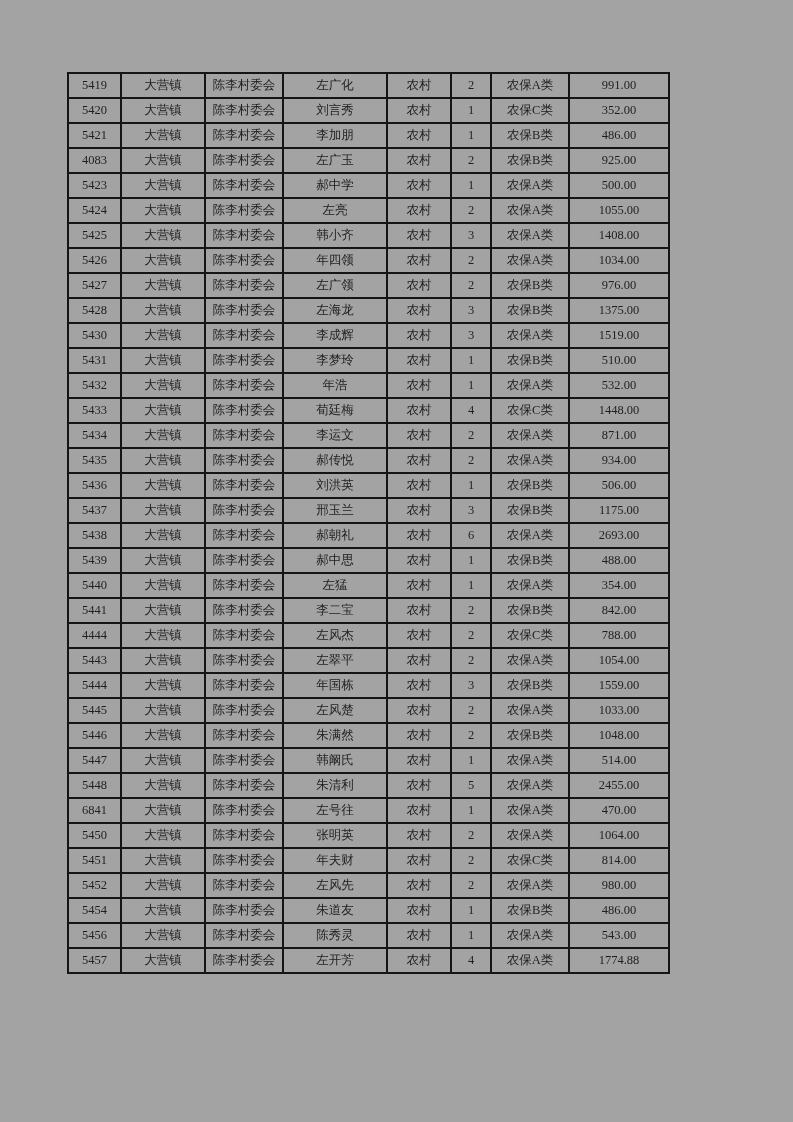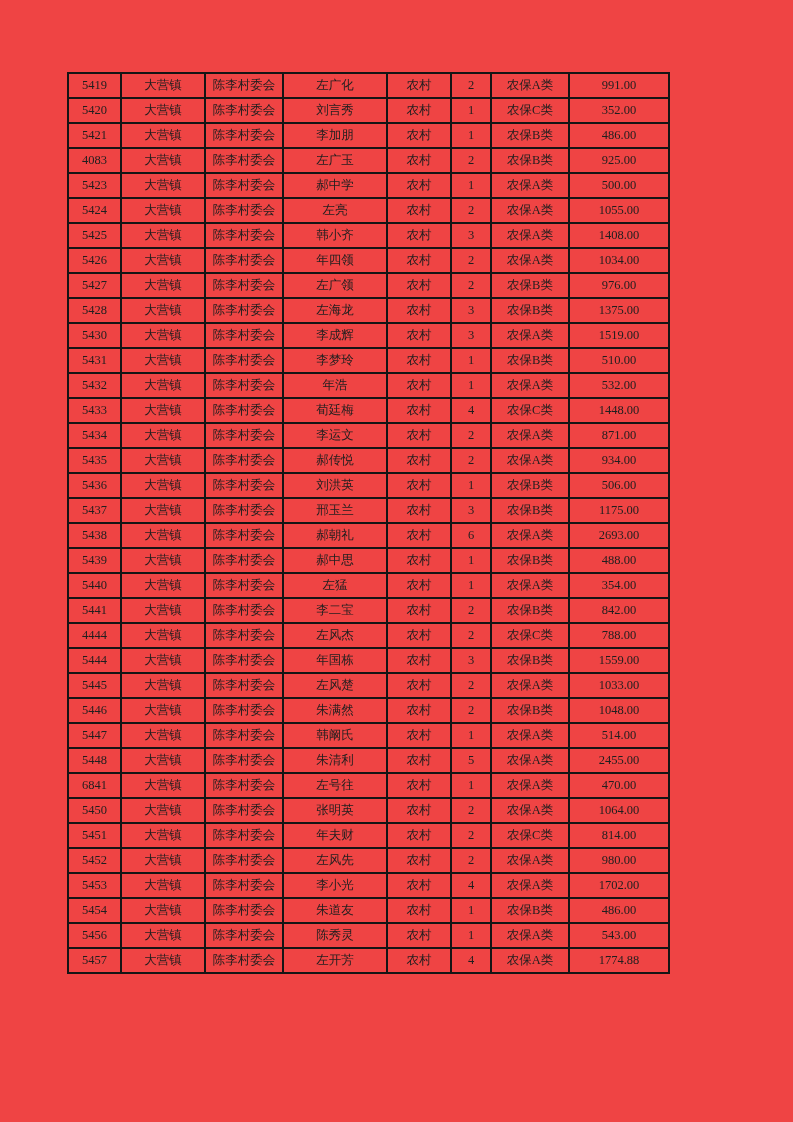--- a/index.html
+++ b/index.html
@@ -9,21 +9,21 @@
   body {
     width: 793px;
     height: 1122px;
     background: #ffffff;
     position: relative;
     font-family: "Liberation Serif", "DejaVu Serif", serif;
   }
   .sheet {
     position: absolute;
     inset: 0;
-    background: #ef4444;
+    background: #a3a3a3;
     overflow: hidden;
     text-decoration: underline;
   }
   table.grid {
     position: absolute;
     left: 67px;
     top: 72px;
     width: 601px;
     border-collapse: collapse;
     table-layout: fixed;
@@ -281,20 +281,30 @@
           <td>4444</td>
           <td>大营镇</td>
           <td>陈李村委会</td>
           <td>左风杰</td>
           <td>农村</td>
           <td>2</td>
           <td>农保C类</td>
           <td>788.00</td>
         </tr>
         <tr>
+          <td>5443</td>
+          <td>大营镇</td>
+          <td>陈李村委会</td>
+          <td>左翠平</td>
+          <td>农村</td>
+          <td>2</td>
+          <td>农保A类</td>
+          <td>1054.00</td>
+        </tr>
+        <tr>
           <td>5444</td>
           <td>大营镇</td>
           <td>陈李村委会</td>
           <td>年国栋</td>
           <td>农村</td>
           <td>3</td>
           <td>农保B类</td>
           <td>1559.00</td>
         </tr>
         <tr>
@@ -369,30 +379,20 @@
         </tr>
         <tr>
           <td>5452</td>
           <td>大营镇</td>
           <td>陈李村委会</td>
           <td>左风先</td>
           <td>农村</td>
           <td>2</td>
           <td>农保A类</td>
           <td>980.00</td>
-        </tr>
-        <tr>
-          <td>5453</td>
-          <td>大营镇</td>
-          <td>陈李村委会</td>
-          <td>李小光</td>
-          <td>农村</td>
-          <td>4</td>
-          <td>农保A类</td>
-          <td>1702.00</td>
         </tr>
         <tr>
           <td>5454</td>
           <td>大营镇</td>
           <td>陈李村委会</td>
           <td>朱道友</td>
           <td>农村</td>
           <td>1</td>
           <td>农保B类</td>
           <td>486.00</td>

